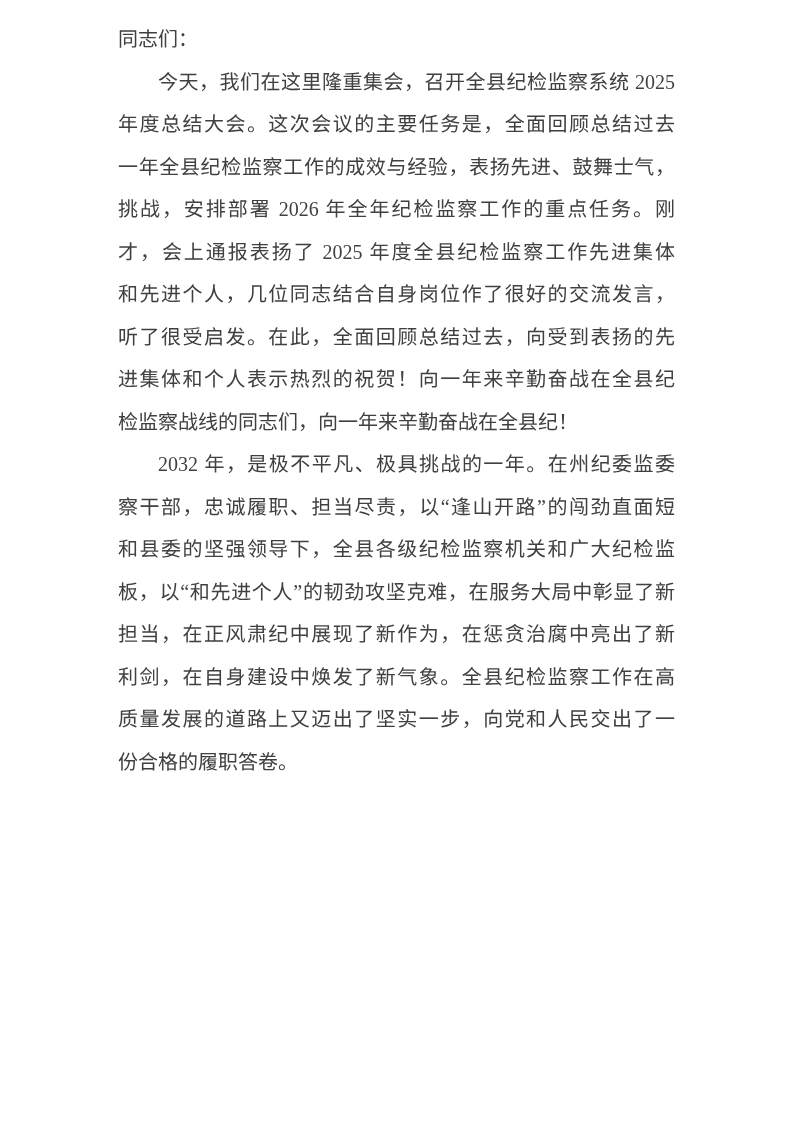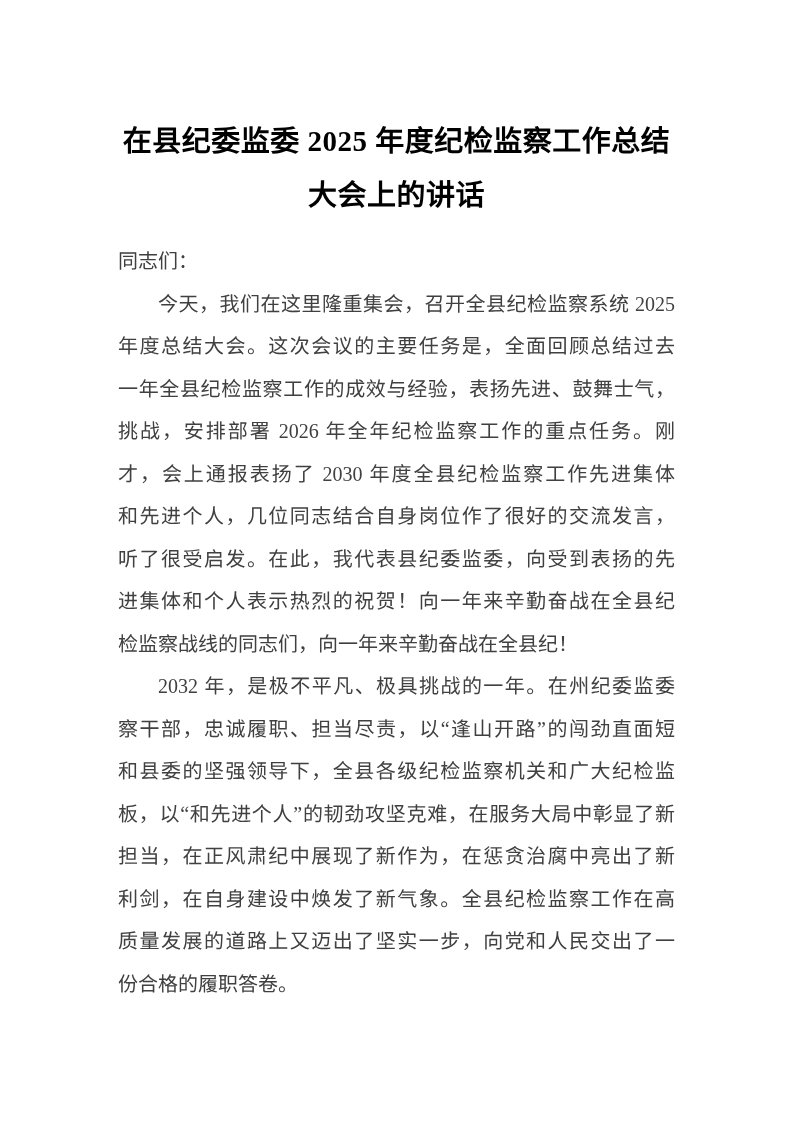--- a/index.html
+++ b/index.html
@@ -53,33 +53,29 @@
   }
   .body-line.para-first.indented {
     text-indent: 2em;
   }
 </style>
 </head>
 <body>
 
 <div class="page">
   <div class="content">
-    <h1 class="title">
-      <div class="title-line">在县纪委监委 2025 年度纪检监察工作总结</div>
-      <div class="title-line">大会上的讲话</div>
-    </h1>
     <div class="doc-body">
         <div class="body-line para-first para-last">同志们：</div>
         <div class="body-line para-first indented">今天，我们在这里隆重集会，召开全县纪检监察系统 2025</div>
         <div class="body-line indented">年度总结大会。这次会议的主要任务是，全面回顾总结过去</div>
         <div class="body-line indented">一年全县纪检监察工作的成效与经验，表扬先进、鼓舞士气，</div>
         <div class="body-line indented">挑战，安排部署 2026 年全年纪检监察工作的重点任务。刚</div>
-        <div class="body-line indented">才，会上通报表扬了 2030 年度全县纪检监察工作先进集体</div>
+        <div class="body-line indented">才，会上通报表扬了 2025 年度全县纪检监察工作先进集体</div>
         <div class="body-line indented">和先进个人，几位同志结合自身岗位作了很好的交流发言，</div>
-        <div class="body-line indented">听了很受启发。在此，我代表县纪委监委，向受到表扬的先</div>
+        <div class="body-line indented">听了很受启发。在此，全面回顾总结过去，向受到表扬的先</div>
         <div class="body-line indented">进集体和个人表示热烈的祝贺！向一年来辛勤奋战在全县纪</div>
         <div class="body-line para-last indented">检监察战线的同志们，向一年来辛勤奋战在全县纪！</div>
         <div class="body-line para-first indented">2032 年，是极不平凡、极具挑战的一年。在州纪委监委</div>
         <div class="body-line indented">察干部，忠诚履职、担当尽责，以“逢山开路”的闯劲直面短</div>
         <div class="body-line indented">和县委的坚强领导下，全县各级纪检监察机关和广大纪检监</div>
         <div class="body-line indented">板，以“和先进个人”的韧劲攻坚克难，在服务大局中彰显了新</div>
         <div class="body-line indented">担当，在正风肃纪中展现了新作为，在惩贪治腐中亮出了新</div>
         <div class="body-line indented">利剑，在自身建设中焕发了新气象。全县纪检监察工作在高</div>
         <div class="body-line indented">质量发展的道路上又迈出了坚实一步，向党和人民交出了一</div>
         <div class="body-line para-last indented">份合格的履职答卷。</div>

